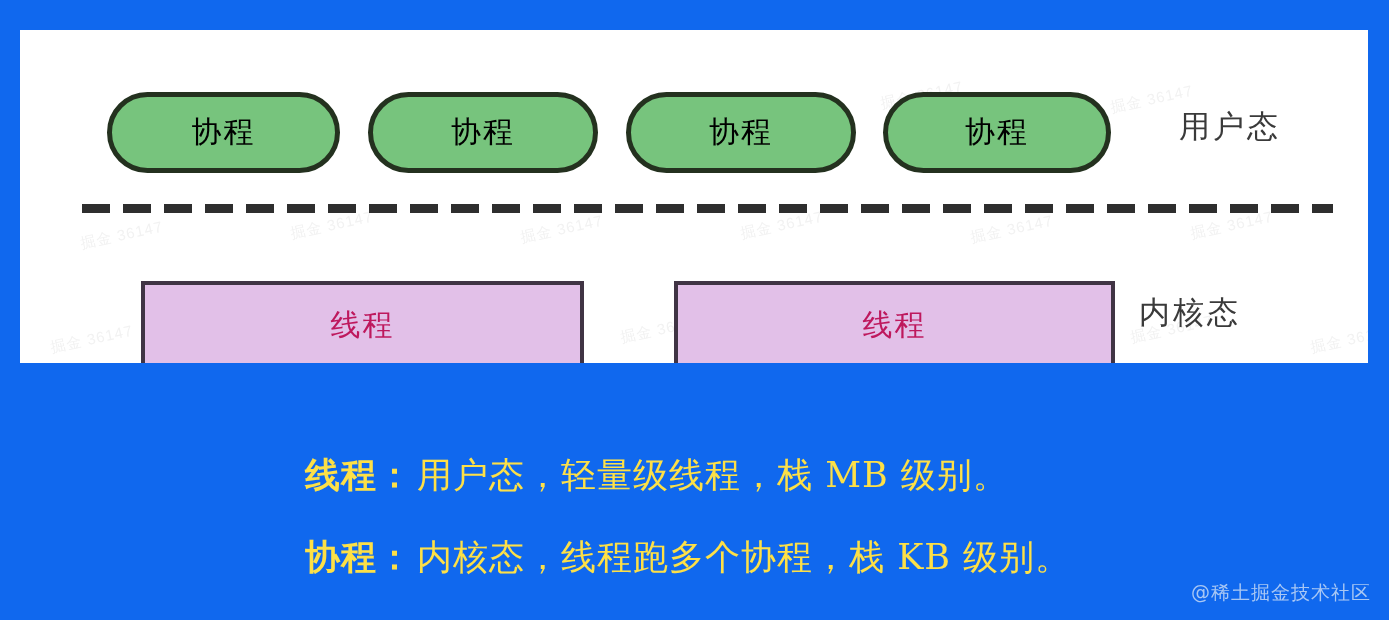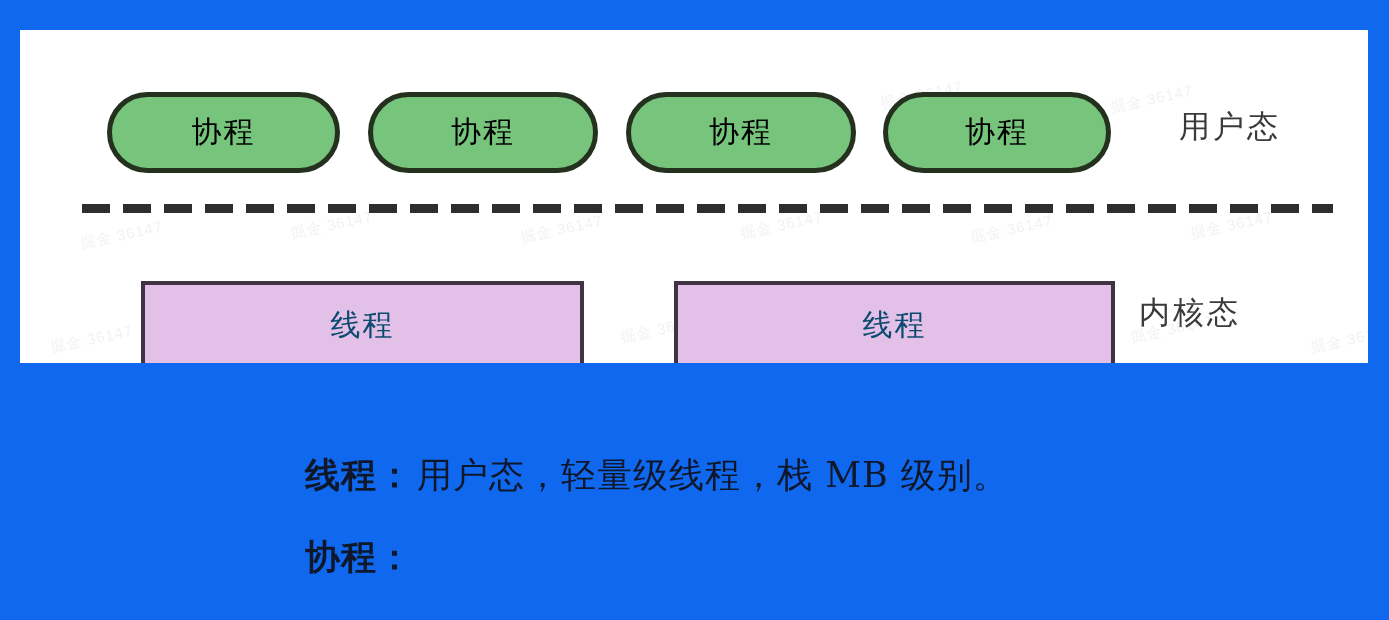--- a/index.html
+++ b/index.html
@@ -84,21 +84,21 @@
     height: 88px;
     background: #e2c0e8;
     border: 4px solid #403444;
     box-sizing: border-box;
     display: flex;
     align-items: center;
     justify-content: center;
   }
   .tbox-label {
     font-size: 30px;
-    color: #0c4a6e;
+    color: #be185d;
     font-family: "DejaVu Sans", "Liberation Sans", sans-serif;
     letter-spacing: 2px;
   }
 
   
   .mode-label {
     position: absolute;
     font-size: 31px;
     color: #3a3a3a;
     font-family: "DejaVu Sans", "Liberation Sans", sans-serif;
@@ -114,21 +114,21 @@
     left: 0;
     top: 452px;
     width: 1389px;
   }
   .caption-row {
     display: flex;
     align-items: baseline;
     justify-content: flex-start;
     padding-left: 305px;
     height: 82px;
-    color: #0f172a;
+    color: #fde047;
     font-family: "DejaVu Serif", "Liberation Serif", serif;
     font-size: 35px;
     white-space: nowrap;
   }
   .caption-term {
     font-weight: bold;
     font-family: "DejaVu Sans", "Liberation Sans", sans-serif;
     letter-spacing: 1px;
   }
   .caption-body {
@@ -196,17 +196,19 @@
 
   </div>
 
   <div id="captions">
     <div class="caption-row">
       <span class="caption-term">线程：</span>
       <span class="caption-body">用户态，轻量级线程，栈 MB 级别。</span>
     </div>
     <div class="caption-row">
       <span class="caption-term">协程：</span>
+      <span class="caption-body">内核态，线程跑多个协程，栈 KB 级别。</span>
     </div>
   </div>
 
+  <div id="credit-watermark">@稀土掘金技术社区</div>
 
 </div>
 
 </body></html>

